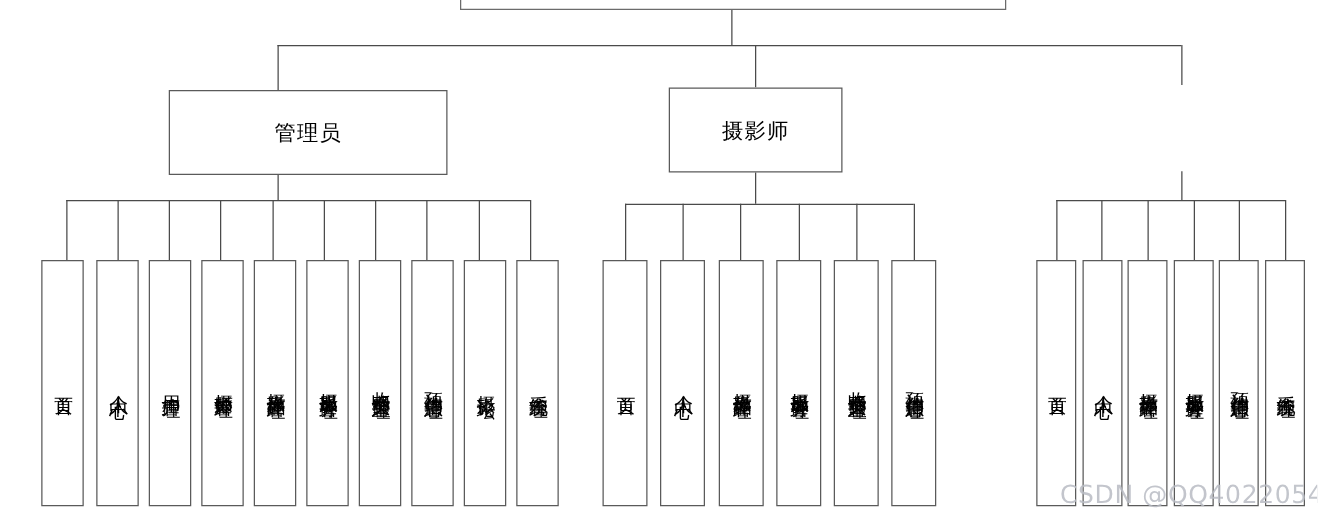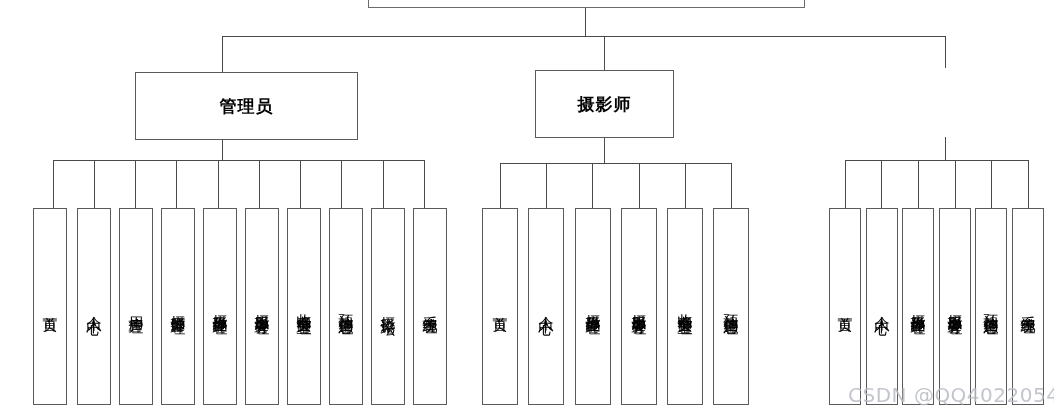--- a/index.html
+++ b/index.html
@@ -30,21 +30,20 @@
   .node.root {
     border-color: #6b6b6b;
   }
   .role-node {
     display: flex;
     align-items: center;
     justify-content: center;
     font-size: 17px;
     letter-spacing: 1px;
     line-height: 1;
-    font-weight: bold;
   }
   .leaf-node {
     display: flex;
     align-items: center;
     justify-content: center;
     padding-top: 4px;
     padding-bottom: 4px;
   }
   .leaf-label {
     writing-mode: vertical-rl;

